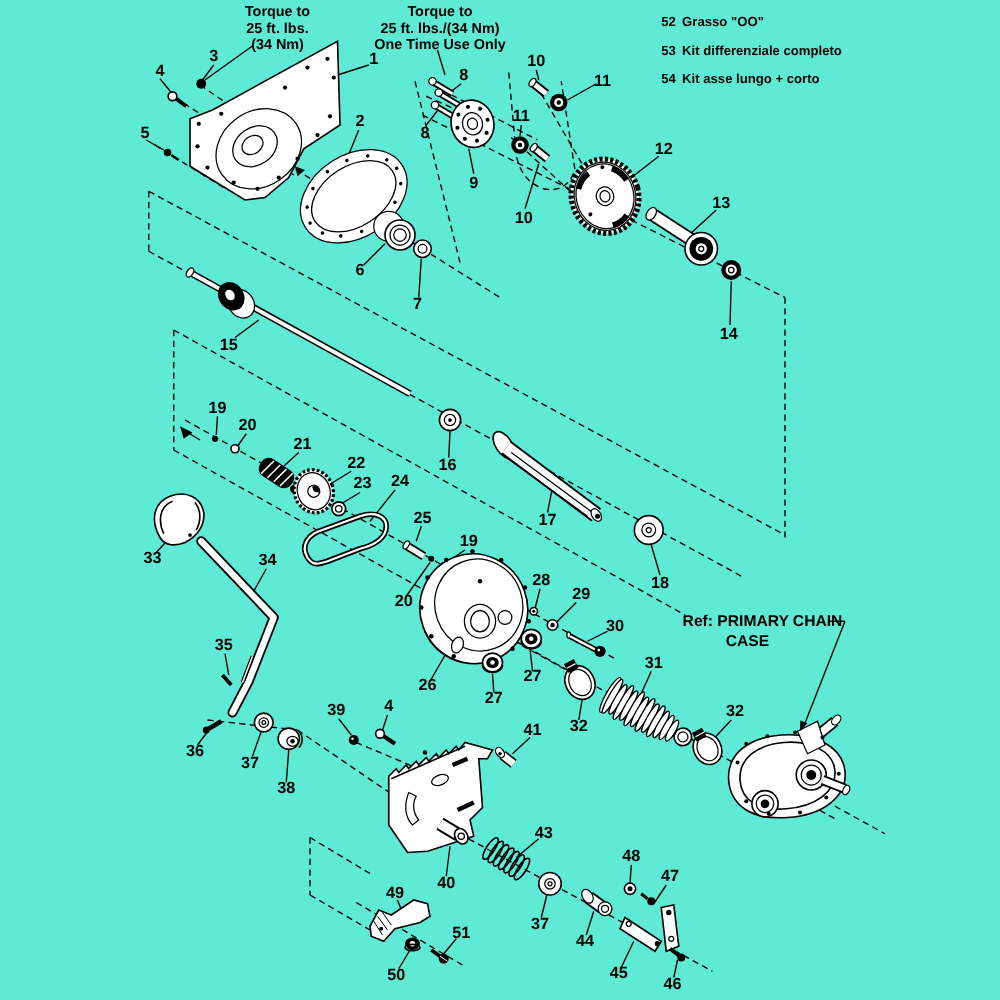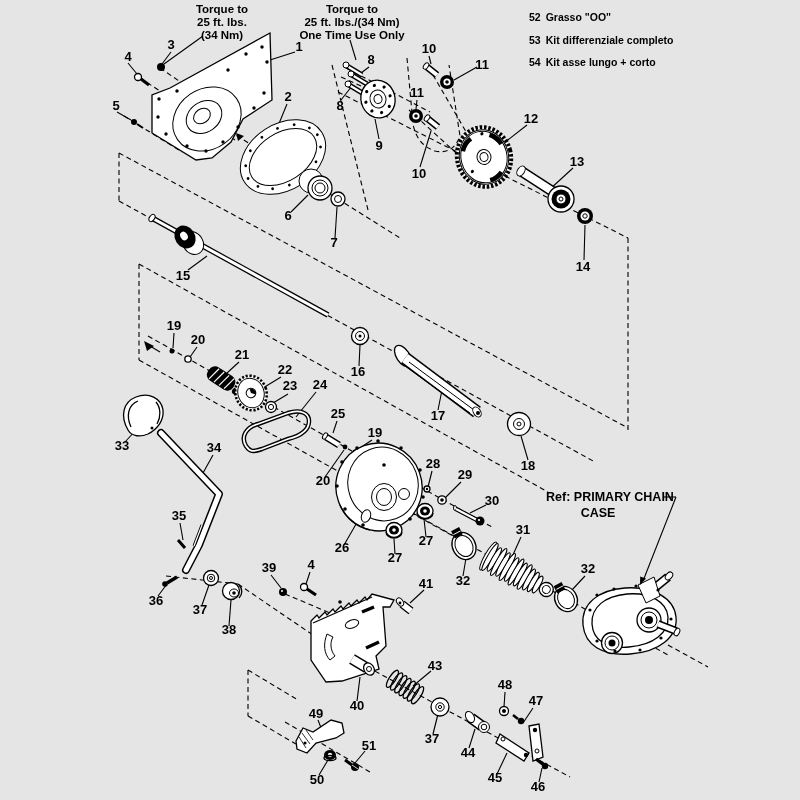--- a/index.html
+++ b/index.html
@@ -1,16 +1,16 @@
 <!DOCTYPE html>
 <html><head>
 <meta charset="utf-8">
 <style>
   html,body { margin:0; padding:0; background:#fff; }
-  .stage { position:relative; width:800px; height:800px; background:#e5e5e5; overflow:hidden; }
+  .stage { position:relative; width:800px; height:800px; background:#5eead4; overflow:hidden; }
   svg text { font-family:"Liberation Sans","DejaVu Sans",sans-serif; font-weight:bold; fill:#000; }
   .s  { fill:#fff; stroke:#000; stroke-width:1.3; }
   .sn { fill:none; stroke:#000; stroke-width:1.3; }
   .s1 { fill:#fff; stroke:#000; stroke-width:1; }
   .sf { fill:#000; stroke:none; }
   .dl { fill:none; stroke:#000; stroke-width:1.1; stroke-dasharray:5 3.5; }
   .ld { stroke:#000; stroke-width:1.1; fill:none; }
   .callout { font-size:13px; text-anchor:middle; }
   .note { font-size:11.5px; text-anchor:middle; }
   .legend-t { font-size:10.5px; }

